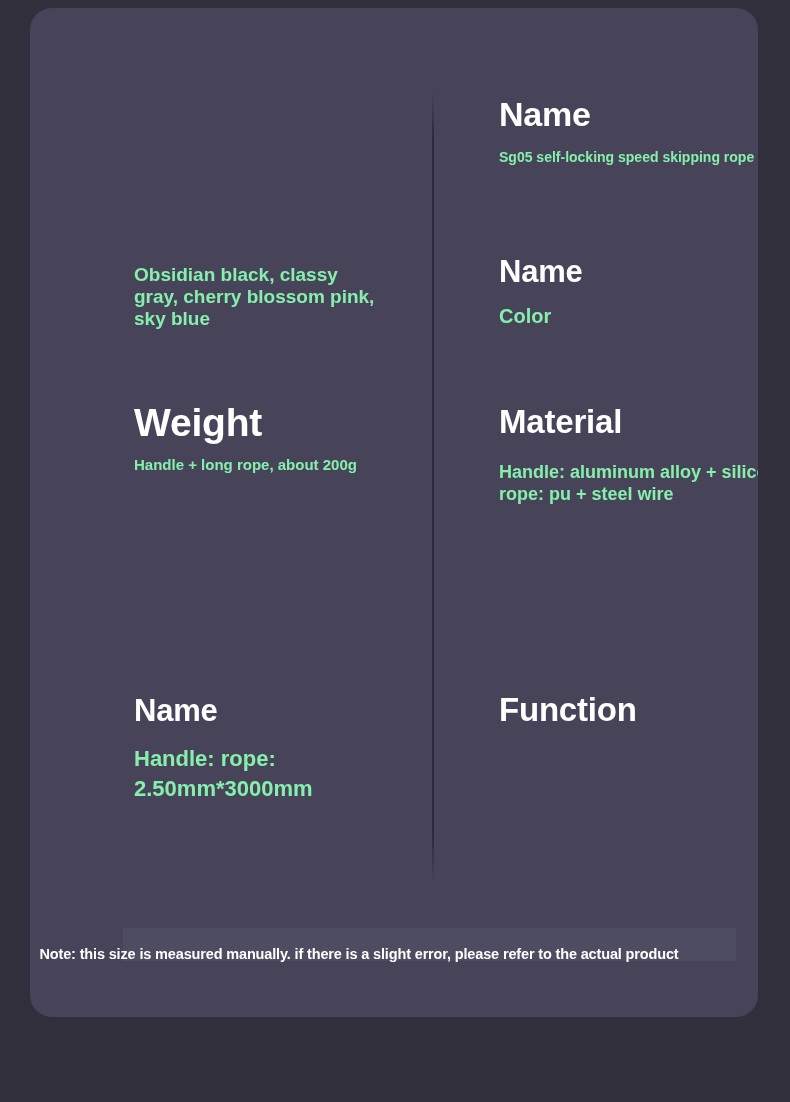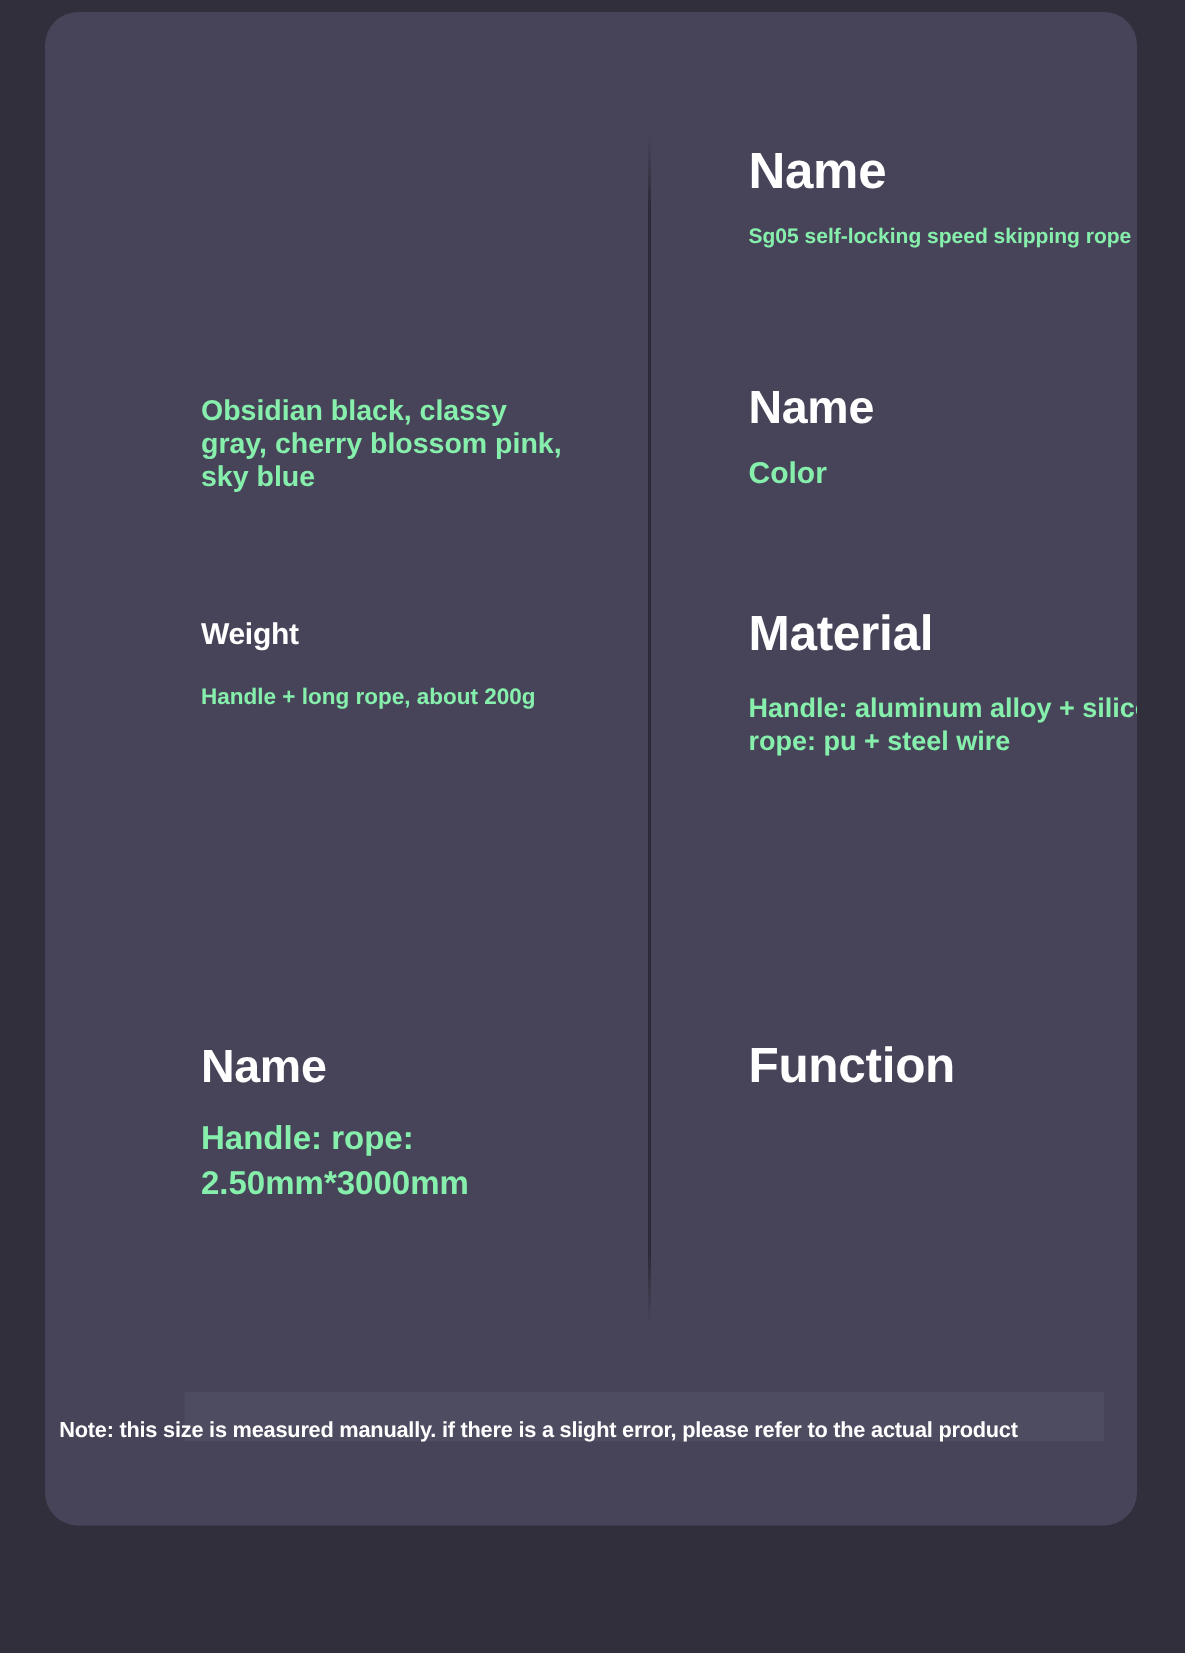--- a/index.html
+++ b/index.html
@@ -57,21 +57,21 @@
     font-weight: bold;
     margin: 0;
   }
 
   
   #block-color   { left: 104px; top: 246px; width: 250px; }
   #block-color .spec-title { font-size: 31px; line-height: 38px; }
   #block-color .spec-value { font-size: 19px; line-height: 22px; margin-top: 10px; }
 
   #block-weight  { left: 104px; top: 396px; width: 280px; }
-  #block-weight .spec-title { font-size: 20px; line-height: 38px; }
+  #block-weight .spec-title { font-size: 39px; line-height: 38px; }
   #block-weight .spec-value { font-size: 15px; line-height: 18px; margin-top: 14px; }
 
   #block-size    { left: 104px; top: 684px; width: 290px; }
   #block-size .spec-title { font-size: 31px; line-height: 38px; }
   #block-size .spec-value { font-size: 22px; line-height: 30px; margin-top: 14px; }
 
   
   #block-name     { left: 469px; top: 86px; width: 290px; }
   #block-name .spec-title { font-size: 34px; line-height: 40px; }
   #block-name .spec-value { font-size: 14px; line-height: 18px; margin-top: 14px; }

